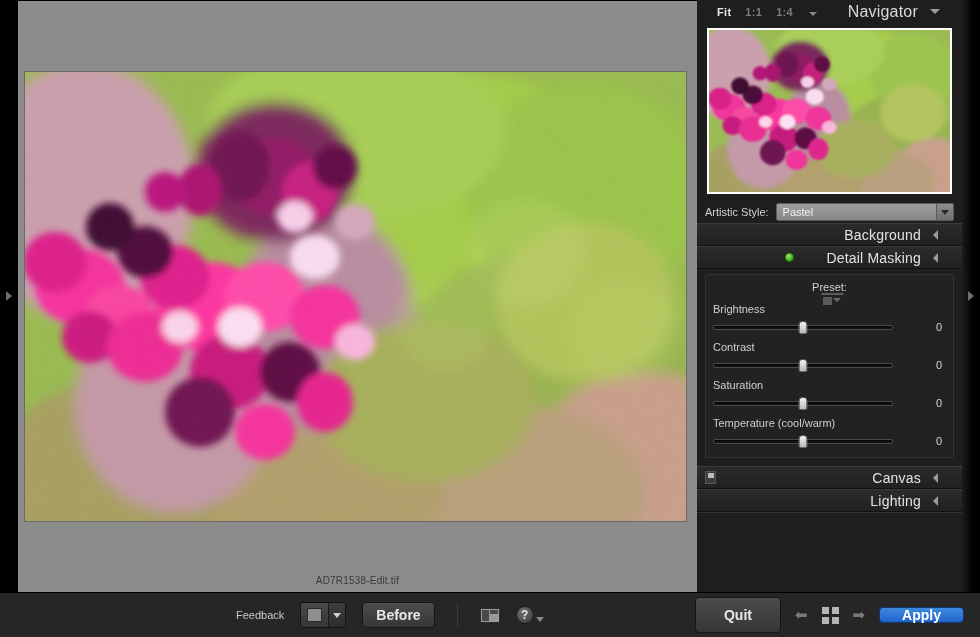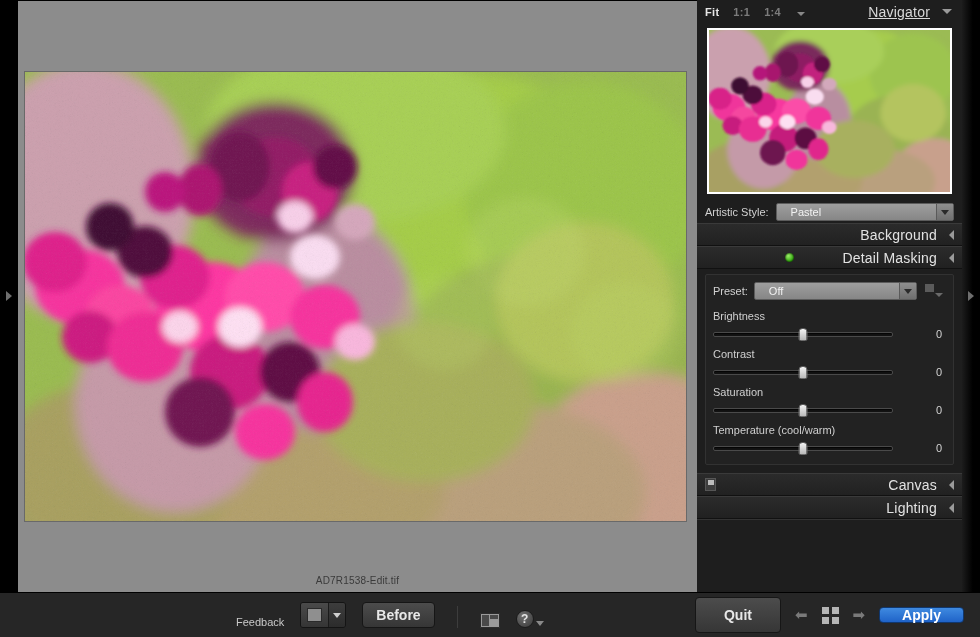--- a/index.html
+++ b/index.html
@@ -46,62 +46,62 @@
 
   
   #right-panel {
     position: absolute; right: 18px; top: 0; width: 265px; height: 592px;
     background: #1e1e1e;
   }
 
   
   #nav-header {
     position: relative; height: 23px; background: #1e1e1e;
-    display: flex; align-items: center; padding: 0 8px; justify-content: flex-end;
+    display: flex; align-items: center; padding: 0 20px; justify-content: flex-end;
   }
   .zoomset { display: flex; align-items: center; gap: 14px; }
   .zoom-lvl { font-size: 11px; color: #7c7c7c; font-weight: bold; letter-spacing:.3px;}
   .zoom-lvl.active { color: #e6e6e6; }
   .caret-down { width:0;height:0;border-left:4px solid transparent;border-right:4px solid transparent;border-top:4px solid #888; margin-left:2px; margin-top:4px;}
   #nav-title {
-    margin-left: auto; font-size: 14px; color: #d8d8d8; letter-spacing: .2px; text-decoration: underline;
+    margin-left: auto; font-size: 16px; color: #d8d8d8; letter-spacing: .2px;
   }
   #nav-disclose { margin-left: 12px; margin-right:2px; width:0;height:0;border-left:5px solid transparent;border-right:5px solid transparent;border-top:5px solid #9a9a9a;}
 
   
   #nav-thumb-wrap {
     margin: 4px 9px 0 9px; height: 168px; background:#1e1e1e;
     display:flex; align-items:center; justify-content:center;
   }
   #nav-thumb { width: 245px; height: 166px; border: 2px solid #ffffff; overflow:hidden; position:relative; background:#7a8a4a;}
 
   
   #artistic-row {
     margin-top: 6px; height: 22px; display:flex; align-items:center;
     padding: 0 8px; background:#1e1e1e;
   }
   .lbl { font-size: 11px; color:#d2d2d2; }
   .combo {
     position: relative; height: 18px; background: linear-gradient(to bottom,#9e9e9e,#868686);
     border: 1px solid #5c5c5c; border-radius: 2px; display:flex; align-items:center;
-    padding-left:14px; color:#f2f2f2; font-size:11px; overflow:hidden;
+    padding-left:6px; color:#f2f2f2; font-size:11px; overflow:hidden;
   }
   .combo .arrowbox {
     position:absolute; right:0; top:0; bottom:0; width:17px;
     background: linear-gradient(to bottom,#8e8e8e,#6f6f6f);
     border-left:1px solid #5a5a5a; display:flex;align-items:center;justify-content:center;
   }
   .combo .arrowbox .tri { width:0;height:0;border-left:4px solid transparent;border-right:4px solid transparent;border-top:5px solid #2a2a2a;}
   #artistic-combo { flex:1; margin-left:7px; }
 
   
   .section-head {
     height: 23px; background: linear-gradient(to bottom,#2b2b2b,#212121);
     border-top: 1px solid #3a3a3a; border-bottom:1px solid #111;
-    display:flex; align-items:center; padding: 0 8px; position:relative;
+    display:flex; align-items:center; padding: 0 24px; position:relative;
   }
   .section-head .title {
     margin-left:auto; font-size:14px; color:#e2e2e2; letter-spacing:.2px;
   }
   .disclosure {
     margin-left: 12px; width:0;height:0;
     border-top:5px solid transparent;border-bottom:5px solid transparent;border-right:5px solid #9a9a9a;
   }
   .disclosure.open {
     border:0; width:0;height:0;
@@ -114,21 +114,21 @@
     position:absolute; left: 88px;
   }
   .canvas-icon {
     position:absolute; left:8px; width:11px;height:13px;
     background:#3d3d3d; border:1px solid #565656;
   }
   .canvas-icon::after{content:"";position:absolute;left:2px;top:1px;width:6px;height:5px;background:#bdbdbd;}
 
   
   #colors-body { background:#1e1e1e; padding: 5px 8px 8px 8px; }
-  #preset-row { display:flex; align-items:center; height:20px; margin-bottom: 9px;}
+  #preset-row { display:flex; align-items:center; height:20px; margin-bottom: 2px; flex-direction: column;}
   #preset-combo { flex:1; margin-left:6px; }
   #preset-menu-btn {
     width: 22px; height: 18px; margin-left: 7px; display:flex; align-items:flex-start; justify-content:flex-start;
     position:relative;
   }
   #preset-menu-btn .sq { width:9px;height:8px;background:#5b5b5b;margin-top:2px;margin-left:1px;}
   #preset-menu-btn .tri {position:absolute;right:3px;bottom:3px;width:0;height:0;border-left:4px solid transparent;border-right:4px solid transparent;border-top:4px solid #6a6a6a;}
 
   .slider-group { margin-bottom: 7px; }
   .slider-label { font-size: 11px; color:#cfcfcf; margin-bottom: 5px; }
@@ -153,21 +153,21 @@
 
   #panel-tail { background:#1e1e1e; height: 26px; border-top:1px solid #333; }
 
   
   #toolbar {
     position:absolute; left:0; bottom:0; width:980px; height:45px;
     background: #262626;
     border-top: 1px solid #000;
     display:flex; align-items:center;
   }
-  #tb-left { position:absolute; left: 236px; display:flex; align-items:flex-end; gap:16px;}
+  #tb-left { position:absolute; left: 236px; display:flex; align-items:center; gap:16px;}
   #tb-right { position:absolute; right: 16px; display:flex; align-items:center; gap:14px;}
   .tb-text { font-size:11px; color:#c9c9c9; }
   .split-btn { display:flex; height:26px; border:1px solid #141414; border-radius:3px; overflow:hidden;}
   .split-btn .main {
     width:27px; background: linear-gradient(to bottom,#4a4a4a,#353535);
     display:flex;align-items:center;justify-content:center;
   }
   .split-btn .main .sq { width:15px;height:14px;background:#8f8f8f;border:1px solid #2b2b2b;}
   .split-btn .drop {
     width:17px; background: linear-gradient(to bottom,#3d3d3d,#2c2c2c);

